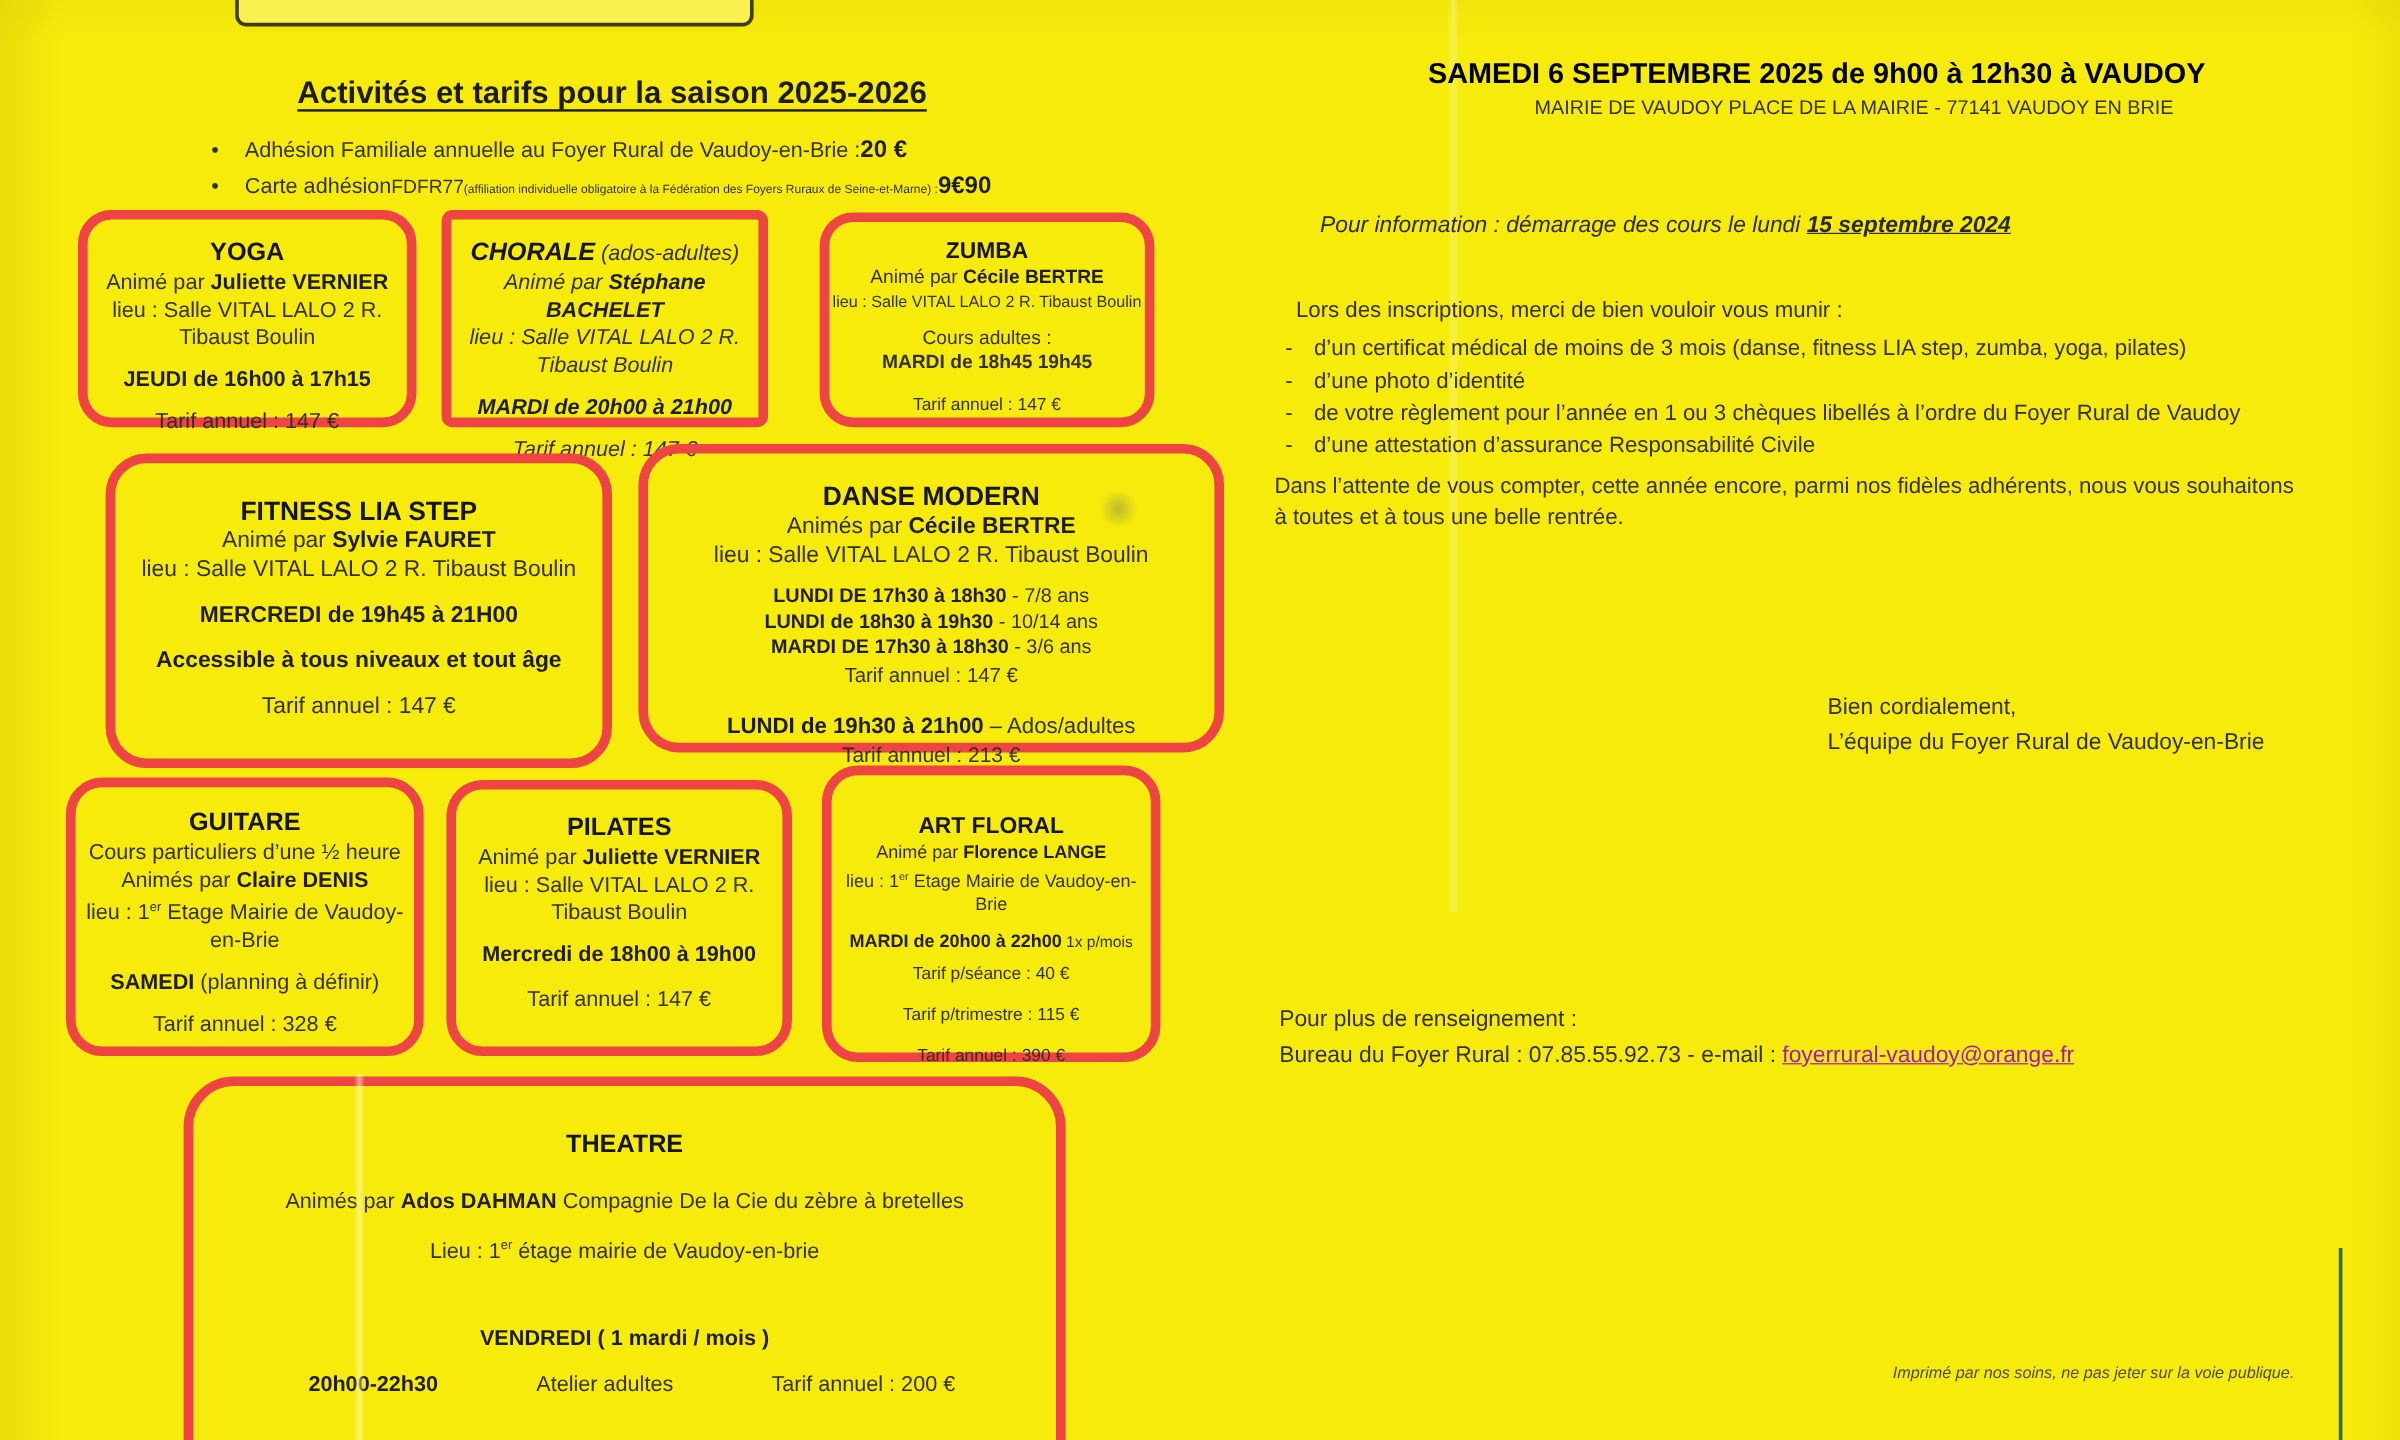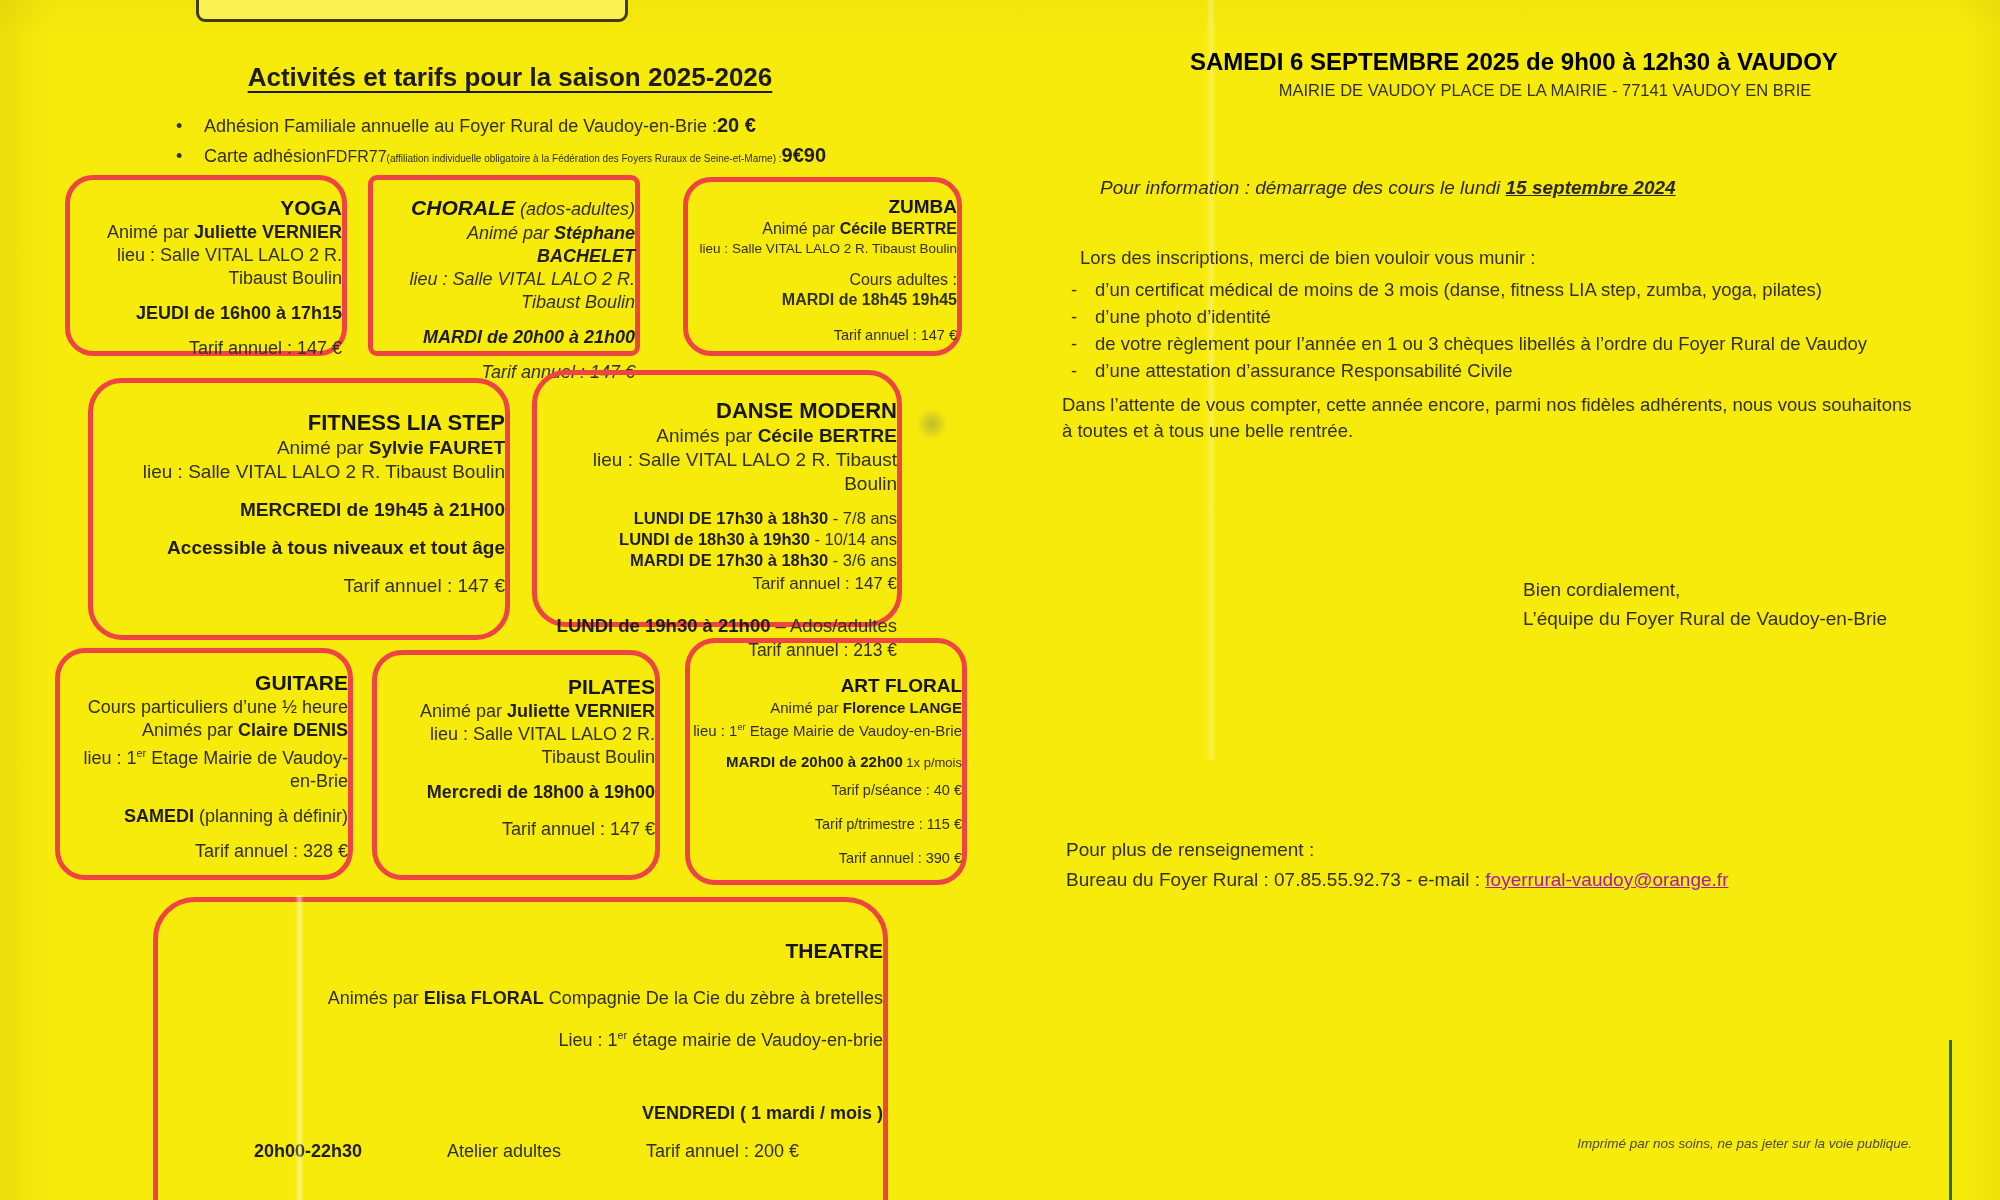--- a/index.html
+++ b/index.html
@@ -23,31 +23,31 @@
     font-size:26px; font-weight:bold; color:#1d1b12;
     text-decoration:underline; text-decoration-thickness:2px; text-underline-offset:5px; }
 
   .bullets { position:absolute; left:176px; top:114px; width:860px; }
   .bullet-row { display:flex; align-items:baseline; margin-bottom:7px; font-size:18px; color:#33301f; }
   .bullet-dot { width:28px; }
   .price-big { font-weight:bold; font-size:20px; color:#1f1d15; }
   .small-note { font-size:10px; }
   .mid { font-size:16px; }
 
-  .card { position:absolute; box-sizing:border-box; border:5px solid #ef4444;
-    text-align:right; color:#33301f; }
+  .card { position:absolute; box-sizing:border-box; border:8px solid #ef4444;
+    text-align:center; color:#33301f; }
   .card b, .b { font-weight:bold; color:#1f1d15; }
   .t { font-weight:bold; color:#16150e; }
   .ln { line-height:23px; font-size:18px; }
 
   .c-yoga     { left:65px;  top:175px; width:282px; height:181px; border-radius:28px; padding-top:15px; }
   .c-chorale  { left:368px; top:175px; width:272px; height:181px; border-radius:9px; padding-top:15px;font-style:italic; }
   .c-zumba    { left:683px; top:177px; width:279px; height:179px; border-radius:28px; padding-top:13px; }
   .c-fitness  { left:88px;  top:378px; width:422px; height:262px; border-radius:34px; padding-top:26px; }
-  .c-danse    { left:532px; top:370px; width:370px; height:257px; border-radius:34px; padding-top:22px; }
+  .c-danse    { left:532px; top:370px; width:488px; height:257px; border-radius:34px; padding-top:22px; }
   .c-guitare  { left:55px;  top:648px; width:298px; height:232px; border-radius:30px; padding-top:17px; }
   .c-pilates  { left:372px; top:650px; width:288px; height:230px; border-radius:30px; padding-top:19px; }
   .c-floral   { left:685px; top:638px; width:282px; height:247px; border-radius:30px; padding-top:31px; }
   .c-theatre  { left:153px; top:897px; width:735px; height:345px; border-radius:42px; padding-top:36px; }
 
   .ct1 { font-size:21px; line-height:26px; }
   .ct-big { font-size:22px; line-height:27px; }
   .ct-sm { font-size:19px; line-height:24px; }
   .title-suffix { font-weight:normal; font-size:18px; color:#33301f; }
 
@@ -204,21 +204,21 @@
     <div class="ln" style="font-size:15px; line-height:20px;"><span>Animé par </span><b>Florence LANGE</b></div>
     <div class="ln" style="font-size:15px; line-height:19px;"><span>lieu : 1</span><sup>er</sup><span> Etage Mairie de Vaudoy-en-Brie</span></div>
     <div class="ln mt10" style="font-size:15px;"><b>MARDI de 20h00 à 22h00</b><span style="font-size:13px;">  1x p/mois</span></div>
     <div class="ln" style="font-size:14.5px; margin-top:5px;">Tarif p/séance : 40 €</div>
     <div class="ln" style="font-size:14.5px; margin-top:11px;">Tarif p/trimestre : 115 €</div>
     <div class="ln" style="font-size:14.5px; margin-top:11px;">Tarif annuel : 390 €</div>
   </div>
 
   <div class="card c-theatre">
     <div class="t ct1">THEATRE</div>
-    <div class="ln th-anim"><span>Animés par </span><b>Elisa FLORAL</b><span>  Compagnie De la Cie du zèbre à bretelles</span></div>
+    <div class="ln th-anim"><span>Animés par </span><b>Ados DAHMAN</b><span>  Compagnie De la Cie du zèbre à bretelles</span></div>
     <div class="ln th-lieu"><span>Lieu : 1</span><sup>er</sup><span> étage mairie de Vaudoy-en-brie</span></div>
     <div class="ln b th-sched">VENDREDI ( 1 mardi / mois )</div>
     <div class="theatre-row">
       <b>20h00-22h30</b>
       <span>Atelier adultes</span>
       <span>Tarif annuel : 200 €</span>
     </div>
   </div>
 
   <div class="event-title">SAMEDI 6 SEPTEMBRE 2025 de 9h00 à 12h30 à VAUDOY</div>

